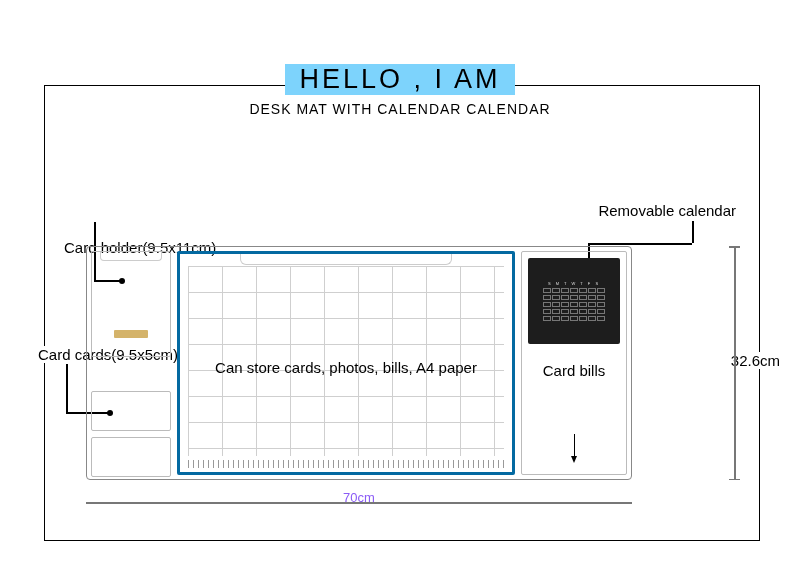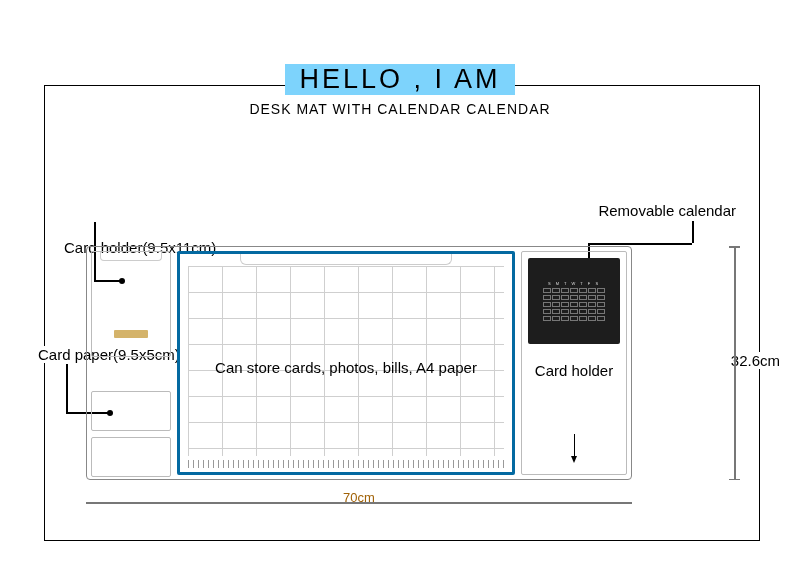--- a/index.html
+++ b/index.html
@@ -51,40 +51,40 @@
 
   
   .lead{position:absolute;pointer-events:none;}
   .lead .h{position:absolute;height:1.5px;background:#000;}
   .lead .v{position:absolute;width:1.5px;background:#000;}
   .lead .dot{position:absolute;width:6px;height:6px;border-radius:50%;background:#000;transform:translate(-50%,-50%);}
 
   
   .dim-bottom{position:absolute;left:86px;width:546px;top:494px;height:20px;}
   .dim-bottom .bar{position:absolute;left:0;right:0;top:8px;height:1.5px;background:#777;}
-  .dim-bottom .txt{position:absolute;left:0;right:0;top:-4px;text-align:center;font-size:13px;color:#a16207;}
+  .dim-bottom .txt{position:absolute;left:0;right:0;top:-4px;text-align:center;font-size:13px;color:#8b5cf6;}
   .dim-side{position:absolute;right:54px;top:246px;height:234px;width:20px;}
   .dim-side .bar{position:absolute;top:0;bottom:0;left:8px;width:1.5px;background:#777;}
   .dim-side .tick{position:absolute;left:3px;width:11px;height:1.5px;background:#777;}
 
   .center-text{position:absolute;left:0;right:0;top:52%;transform:translateY(-50%);text-align:center;font-size:15px;color:#000;}
   .rcol-text{position:absolute;left:0;right:0;top:108px;text-align:center;font-size:15px;line-height:1.5;}
 </style>
 </head>
 <body>
 
 <div class="frame"></div>
 
 <div class="headline">
   <h1>HELLO , I AM</h1>
   <div class="subtitle">DESK MAT WITH CALENDAR CALENDAR</div>
 </div>
 
 <span class="lbl" style="left:60px; top:204px;margin-top:35px;">Card holder(9.5x11cm)</span>
-<span class="lbl" style="left:34px; top:346px;">Card paper(9.5x5cm)</span>
+<span class="lbl" style="left:34px; top:346px;">Card cards(9.5x5cm)</span>
 <span class="lbl" style="right:60px; top:202px;">Removable calendar</span>
 <span class="lbl" style="right:16px; top:352px;">32.6cm</span>
 
 <div class="lead">
   <div class="v" style="left:94px; top:222px; height:58px;"></div>
   <div class="h" style="left:94px; top:280px; width:28px;"></div>
   <div class="dot" style="left:122px; top:281px;"></div>
 </div>
 
 <div class="lead">
@@ -157,21 +157,21 @@
             <div class="cell"></div>
             <div class="cell"></div>
             <div class="cell"></div>
             <div class="cell"></div>
             <div class="cell"></div>
             <div class="cell"></div>
             <div class="cell"></div>
           </div>
       </div>
       <div class="rcol-text">
-        <div>Card holder</div>
+        <div>Card bills</div>
       </div>
       <div class="arrow"></div>
     </div>
   </div>
 </div>
 
 <div class="dim-bottom">
   <div class="bar"></div>
   <div class="txt">70cm</div>
 </div>

